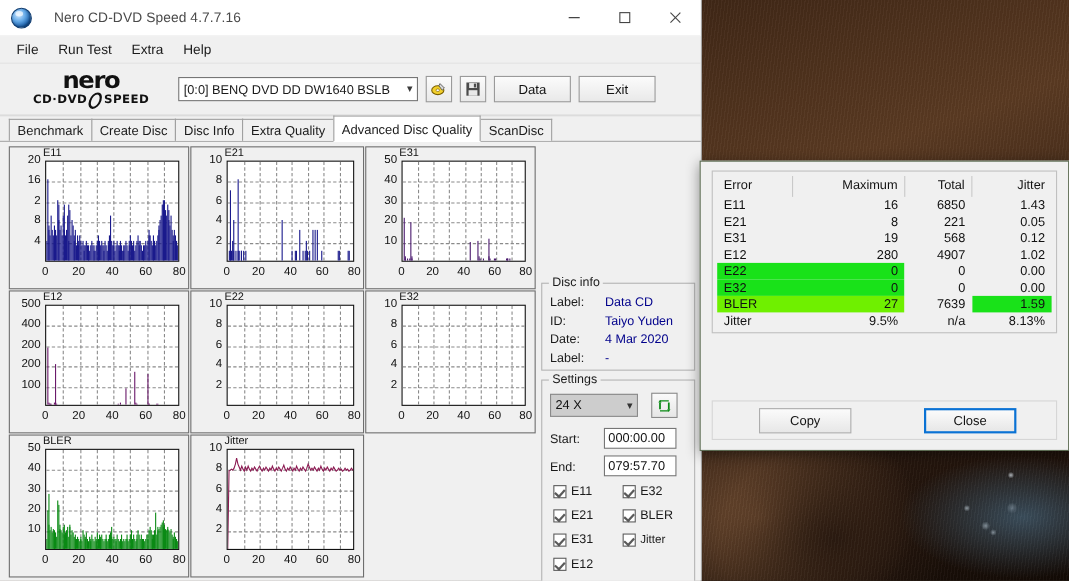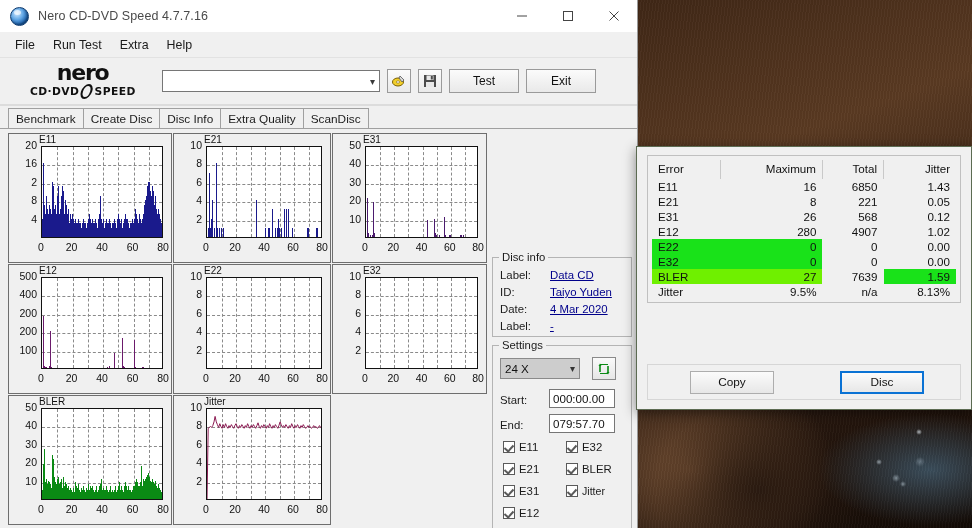--- a/index.html
+++ b/index.html
@@ -31,21 +31,21 @@
   
   #app{position:absolute;left:0;top:0;width:638px;height:528px;z-index:5;
     background:#f0f0f0;border-right:1px solid #9a9a9a;box-sizing:border-box;}
   .titlebar{height:32px;background:#ffffff;display:flex;align-items:center;
     border-bottom:1px solid #f0f0f0;}
   .tb-icon{width:17px;height:17px;margin-left:10px;border-radius:50%;
     background:radial-gradient(circle at 35% 32%,#cfe8ff 0%,#63a8e6 38%,#1c5fa8 68%,#0d3a6e 100%);
     border:1px solid #0d3a6e;box-shadow:inset -1px -1px 2px rgba(0,0,0,.3);position:relative;}
   .tb-icon:after{content:"";position:absolute;left:3px;top:2px;width:7px;height:5px;border-radius:50%;
     background:rgba(255,255,255,.65);}
-  .tb-title{margin-left:9px;font-size:12.5px;color:#4a4a4a;letter-spacing:.1px;}
+  .tb-title{margin-left:20px;font-size:12.5px;color:#4a4a4a;letter-spacing:.1px;}
   .wctrls{margin-left:auto;display:flex;height:32px;}
   .wbtn{width:46px;height:32px;display:flex;align-items:center;justify-content:center;
     color:#4a4a4a;font-size:13px;}
   .wbtn svg{display:block;}
 
   .menubar{height:24px;background:#f0f0f0;display:flex;align-items:center;
     padding-left:6px;border-bottom:1px solid #e2e2e2;}
   .menu-item{font-size:12.4px;color:#1b1b1b;padding:3px 9px;}
 
   .brandbar{height:46px;background:#f0f0f0;display:flex;align-items:center;
@@ -87,21 +87,21 @@
   .plot .glv{border-left:1px dashed #8a8a8a;width:0;top:0;bottom:0;}
   .plot .glh{border-top:1px dashed #8a8a8a;height:0;left:0;right:0;}
   .bar{position:absolute;bottom:0;width:1px;}
 
   
   .grpbox{position:absolute;border:1px solid #b4b4b4;background:#f0f0f0;box-sizing:border-box;}
   .grptitle{position:absolute;top:-7px;left:6px;background:#f0f0f0;padding:0 3px;
     font-size:11.3px;color:#1b1b1b;}
   .kv{position:absolute;font-size:11.4px;}
   .k{color:#1b1b1b;}
-  .v{color:#00008b;text-decoration:underline;}
+  .v{color:#00008b;}
 
   .combo{position:absolute;height:21px;background:#cdcdcd;border:1px solid #8a8a8a;
     display:flex;align-items:center;font-size:11.6px;color:#111;padding:0 4px;box-sizing:border-box;}
   .combo .chev{margin-left:auto;font-size:10px;color:#333;}
   .refreshbtn{position:absolute;width:24px;height:23px;background:linear-gradient(#fafafa,#e6e6e6);
     border:1px solid #8a8a8a;display:flex;align-items:center;justify-content:center;box-sizing:border-box;}
   .txtbox{position:absolute;height:19px;background:#fff;border:1px solid #767676;
     display:flex;align-items:center;justify-content:flex-start;font-size:11.6px;color:#111;
     padding:0 3px;box-sizing:border-box;}
   .cbrow{position:absolute;display:flex;align-items:center;font-size:11.4px;color:#1b1b1b;}
@@ -174,46 +174,48 @@
   <div class="brandbar">
     <div class="nero-logo">
       <div class="nero-word">nero</div>
       <div class="nero-sub">
         <span>CD·DVD</span>
         <span class="nero-slash"></span>
         <span>SPEED</span>
       </div>
     </div>
     <div class="drv-select">
+      <span>[0:0]   BENQ DVD DD DW1640 BSLB</span>
       <span class="chev">▾</span>
     </div>
     <div class="tbtn">
       <svg width="16" height="16" viewBox="0 0 16 16">
         <ellipse cx="7" cy="9" rx="5.5" ry="4" fill="#f2cf2a" stroke="#7a5f00" stroke-width="1"></ellipse>
         <ellipse cx="7" cy="9" rx="1.6" ry="1.2" fill="#fff" stroke="#7a5f00" stroke-width=".6"></ellipse>
         <path d="M9 3 L13 7 L11 9 L8 5 Z" fill="#d8d8d8" stroke="#555" stroke-width=".8"></path>
       </svg>
     </div>
     <div class="tbtn">
       <svg width="14" height="14" viewBox="0 0 14 14">
         <rect x="1" y="1" width="12" height="12" fill="#4b4b4b"></rect>
         <rect x="3.5" y="1.5" width="7" height="4.5" fill="#e8e8e8"></rect>
         <rect x="7.8" y="2" width="2" height="3.5" fill="#4b4b4b"></rect>
         <rect x="3" y="8" width="8" height="5" fill="#e8e8e8"></rect>
       </svg>
     </div>
-    <div class="tbtn wide">Test</div>
+    <div class="tbtn wide">Data</div>
     <div class="tbtn wide">Exit</div>
   </div>
 
   <div class="tabs">
     <div class="tab">Benchmark</div>
     <div class="tab">Create Disc</div>
     <div class="tab">Disc Info</div>
     <div class="tab">Extra Quality</div>
+    <div class="tab active">Advanced Disc Quality</div>
     <div class="tab">ScanDisc</div>
   </div>
 
   <div class="content">
     <div class="grid" id="chart-grid">
         <div class="cell" style="left: 0px; top: 0px; width: 164px; height: 130px;">
           <div class="plotlabel">E11</div>
           <div class="plot" style="left: 32px; top: 12px; width: 122px; height: 92px;">
             <div class="gl glv" style="left: 15.25px;"></div>
             <div class="gl glv" style="left: 30.5px;"></div>
@@ -880,21 +882,21 @@
               <td class="">1.43</td>
             </tr>
             <tr>
               <td class="">E21</td>
               <td class="">8</td>
               <td class="">221</td>
               <td class="">0.05</td>
             </tr>
             <tr>
               <td class="">E31</td>
-              <td class="">26</td>
+              <td class="">19</td>
               <td class="">568</td>
               <td class="">0.12</td>
             </tr>
             <tr>
               <td class="">E12</td>
               <td class="">280</td>
               <td class="">4907</td>
               <td class="">1.02</td>
             </tr>
             <tr>
@@ -920,15 +922,15 @@
               <td class="">9.5%</td>
               <td class="">n/a</td>
               <td class="">8.13%</td>
             </tr>
           </tbody>
       </table>
     </div>
   </div>
   <div class="btnbar">
     <div class="dbtn copy">Copy</div>
-    <div class="dbtn close">Disc</div>
+    <div class="dbtn close">Close</div>
   </div>
 </div>
 
 </body></html>

